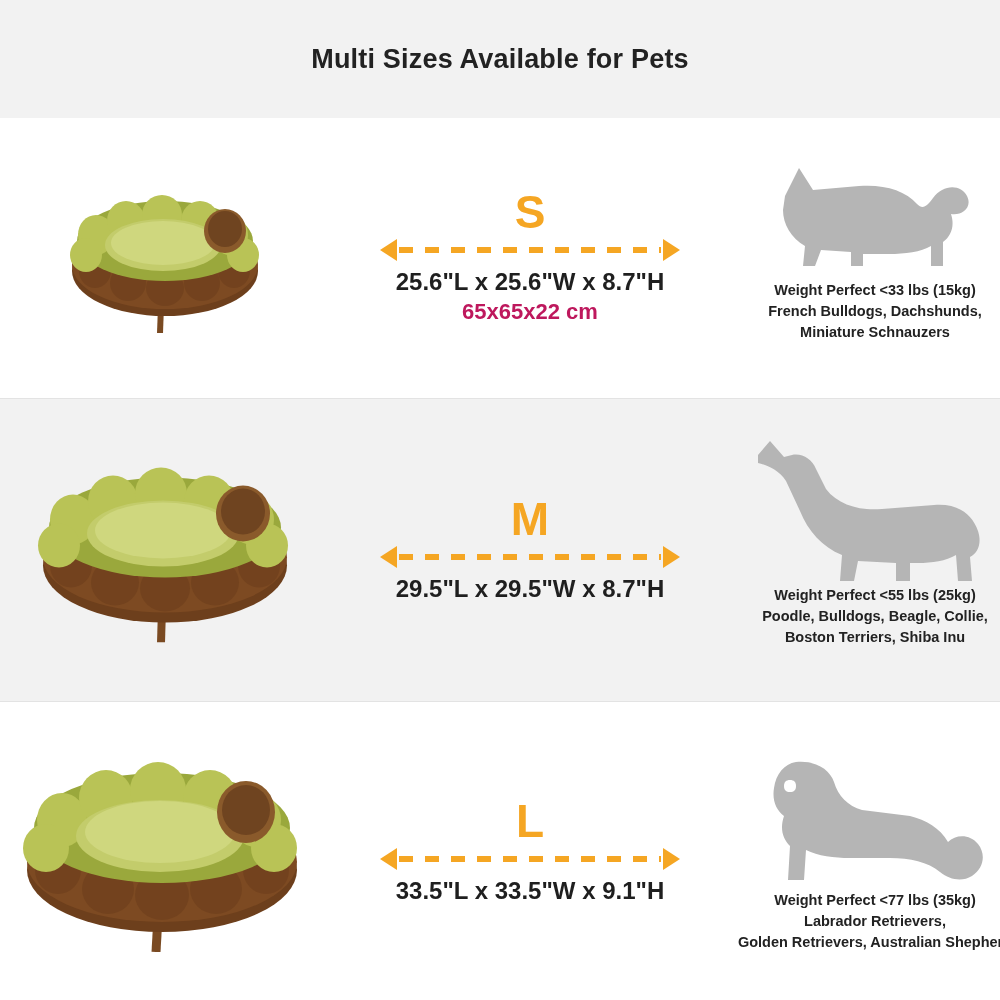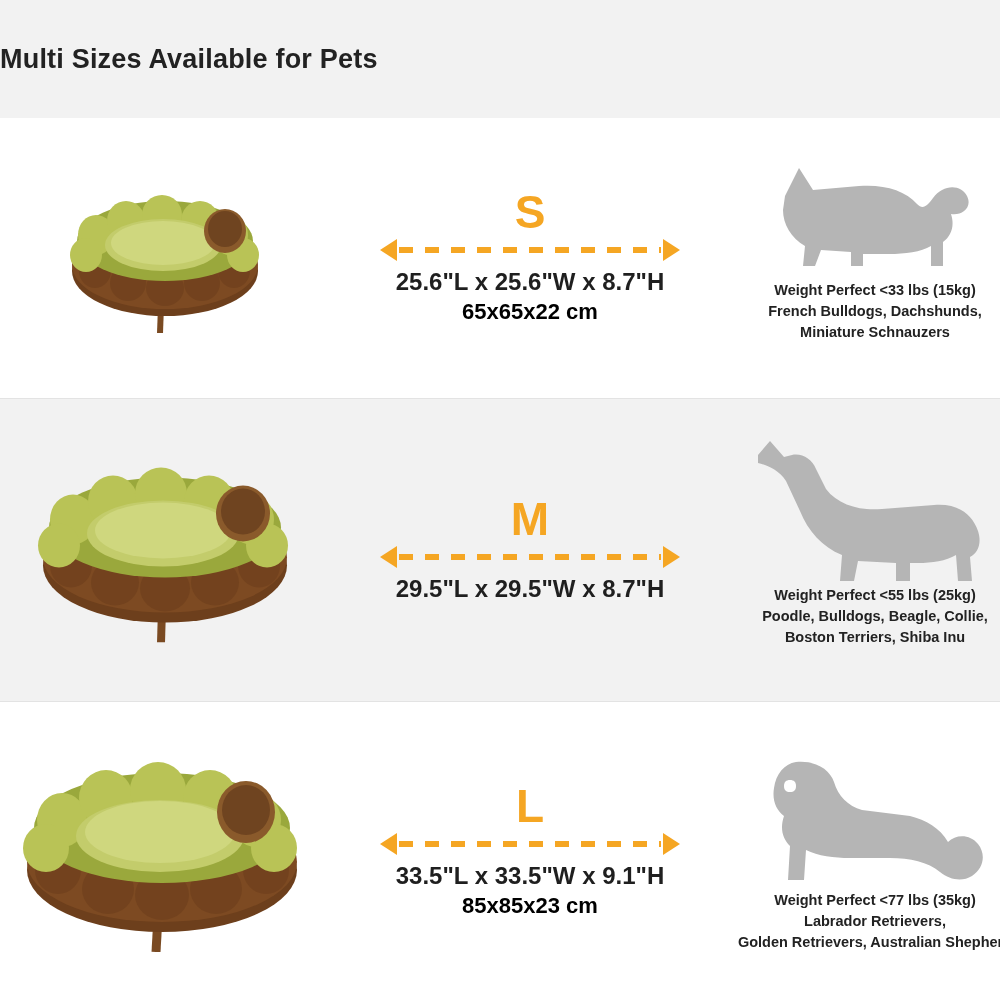--- a/index.html
+++ b/index.html
@@ -15,20 +15,21 @@
     width: 1000px; height: 1000px;
     overflow: hidden;
   }
 
   
   .header {
     height: 118px;
     background: #f2f2f2;
     display: flex;
     align-items: center;
+    justify-content: center;
   }
   .header h1 {
     margin: 0;
     font-size: 27px;
     font-weight: bold;
     letter-spacing: 0.2px;
     color: #222;
   }
 
   
@@ -102,21 +103,21 @@
   .dim-main {
     font-size: 24px;
     font-weight: bold;
     color: #1f1f1f;
     white-space: nowrap;
     line-height: 1.25;
   }
   .dim-metric {
     font-size: 22px;
     font-weight: bold;
-    color: #000000;
+    color: #be185d;
     line-height: 1.35;
   }
 
   
   .dog-cell {
     flex: 1 1 auto;
     height: 100%;
     position: relative;
     display: flex;
     flex-direction: column;
@@ -311,21 +312,20 @@
     </div>
 
     <div class="dim-cell">
       <div class="size-letter">L</div>
       <div class="arrow-row">
         <span class="arrow-head left"></span>
         <span class="arrow-dashes"></span>
         <span class="arrow-head right"></span>
       </div>
       <div class="dim-main">33.5"L x 33.5"W x 9.1"H</div>
-      <div class="dim-metric">85x85x23 cm</div>
     </div>
 
     <div class="dog-cell dog-wrap-l">
       <svg class="dog-svg" width="250" height="140" viewBox="0 0 250 140">
         <path fill="#b5b5b5" d="M46 12 C34 14 26 24 24 38 C22 50 26 60 34 66
           C30 78 32 88 40 96 L38 130 L54 130 L56 100
           C68 106 84 108 100 108 L140 108 C160 108 178 112 190 122
           C200 130 212 132 222 126 C234 118 236 104 228 94
           C220 84 206 84 198 92 C190 78 176 70 160 66 L112 60
           C98 56 88 46 84 32 C80 20 66 10 46 12 Z

